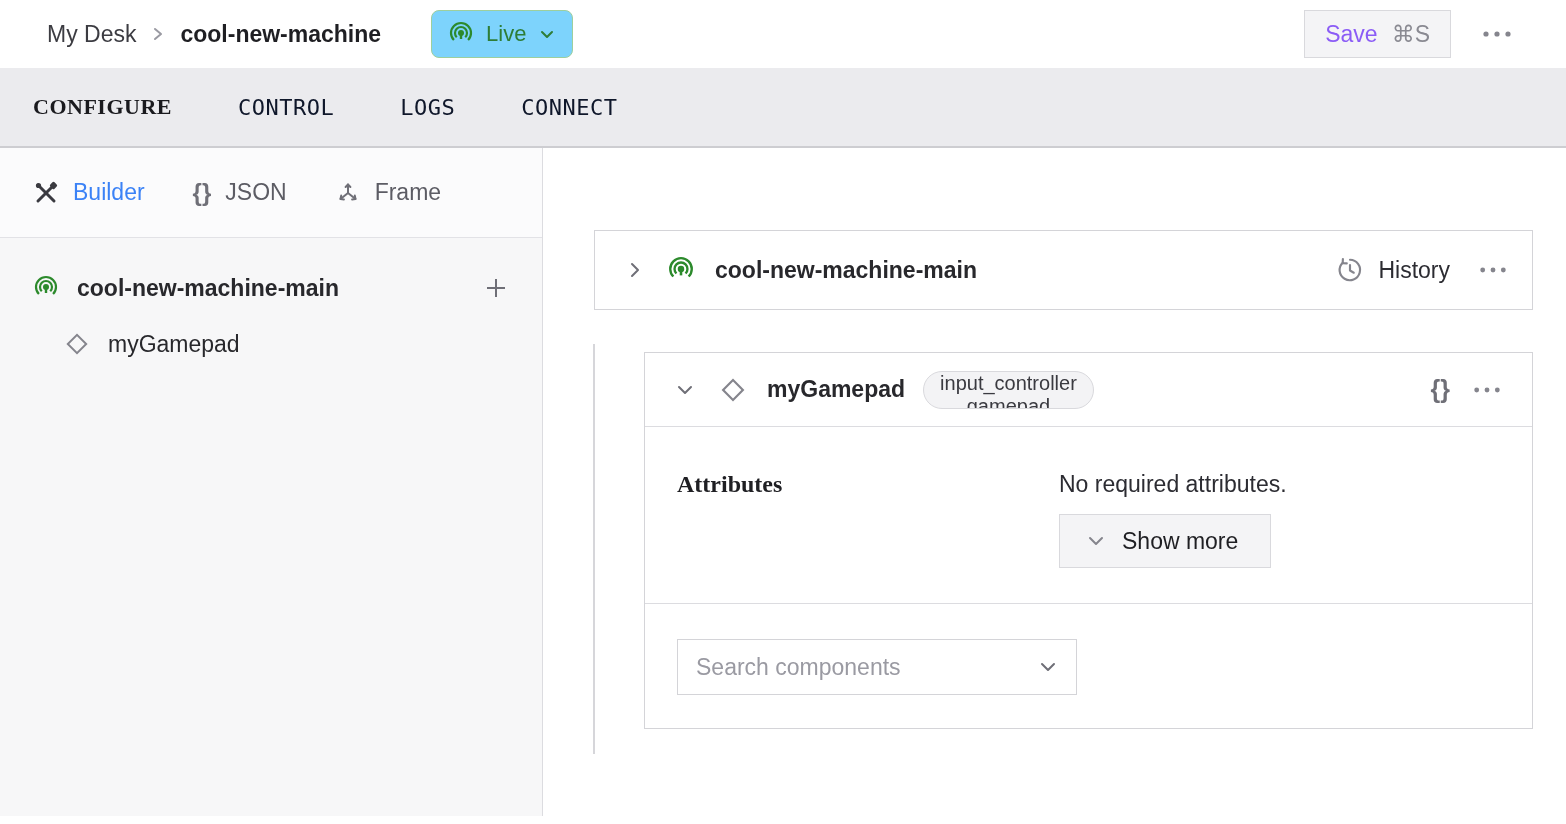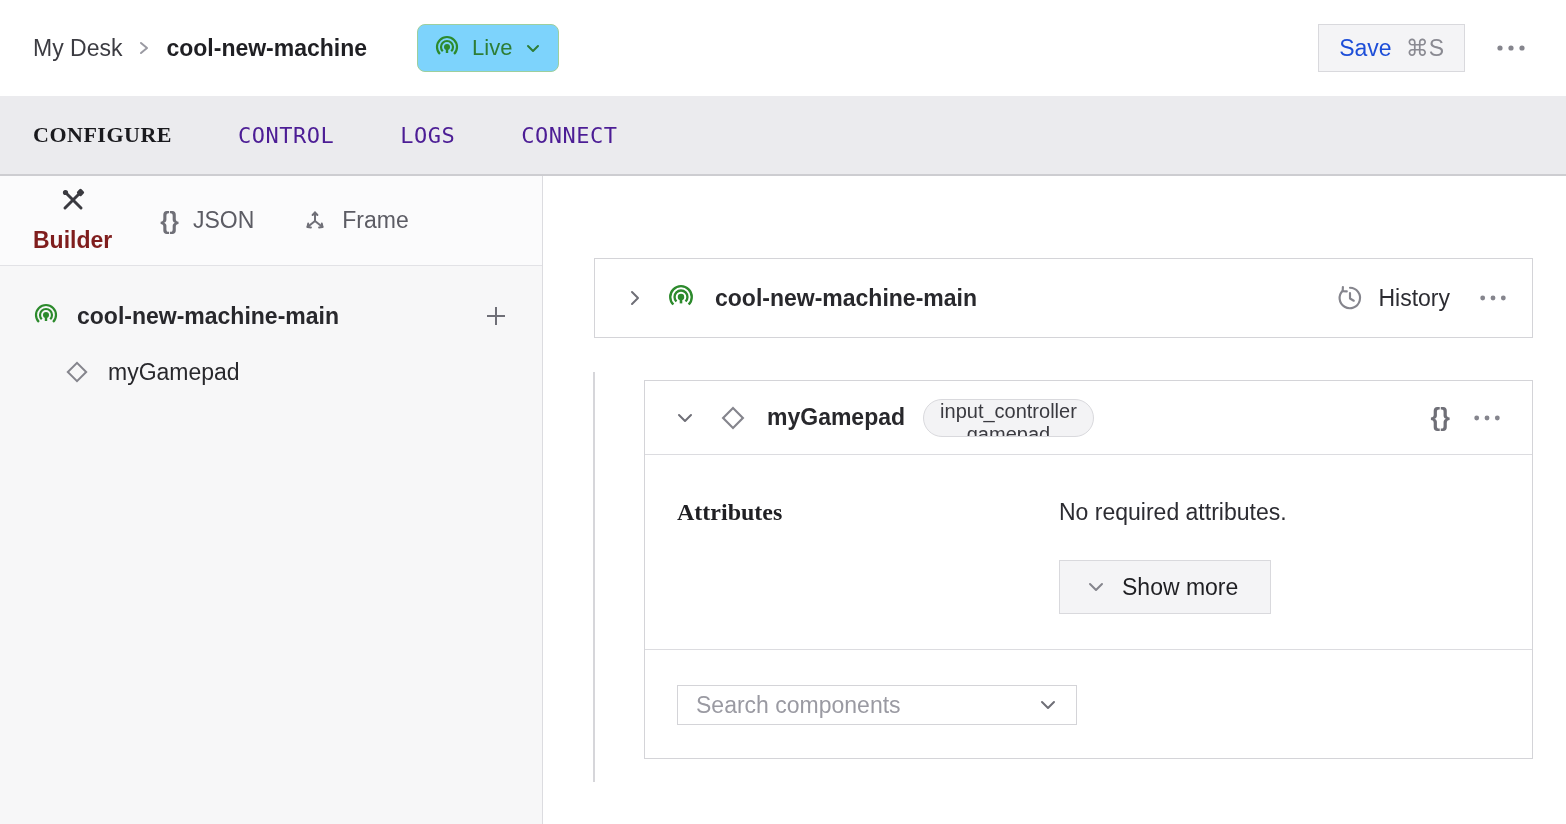--- a/index.html
+++ b/index.html
@@ -1,53 +1,53 @@
 <!DOCTYPE html>
 <html><head>
 <meta charset="utf-8">
 <style>
   * { margin:0; padding:0; box-sizing:border-box; }
   html,body { width:1566px; height:824px; overflow:hidden; background:#fff;
     font-family:"Liberation Sans", sans-serif; color:#28282c; }
 
   
-  .header { height:96px; display:flex; align-items:center; padding:0 33px; background:#fff; }
+  .header { height:68px; display:flex; align-items:center; padding:0 47px; background:#fff; }
   .crumb-root { font-size:23px; color:#3c3c42; }
   .crumb-sep { margin:0 14px; display:flex; align-items:center; }
   .crumb-current { font-size:23px; font-weight:bold; color:#1f1f23; }
   .live-btn { margin-left:50px; display:inline-flex; align-items:center; gap:12px;
     height:48px; padding:0 16px; background:#7dd3fc; border:1px solid #9dcf9d;
     border-radius:8px; color:#2e7d36; font-size:22px; cursor:pointer; }
   .spacer { flex:1; }
   .save-btn { display:inline-flex; align-items:center; gap:14px; height:48px; padding:0 20px;
     background:#f4f4f6; border:1px solid #d9d9dd; font-size:23px; cursor:pointer; }
-  .save-label { color:#1d4ed8; }
+  .save-label { color:#8b5cf6; }
   .save-kbd { color:#8a8a92; }
   .icon-btn { background:none; border:none; display:inline-flex; align-items:center;
     justify-content:center; cursor:pointer; padding:6px; }
   .header .icon-btn { margin-left:24px; }
 
   
   .tabbar { height:80px; background:#ebebee; border-bottom:2px solid #cdcdd1;
     display:flex; align-items:center; padding:0 33px;
     font-family:"DejaVu Sans Mono", monospace; font-size:22px; letter-spacing:0.5px; }
-  .tab { margin-right:66px; color:#4c1d95; cursor:pointer; background:none; border:none;
+  .tab { margin-right:66px; color:#0f172a; cursor:pointer; background:none; border:none;
     font:inherit; letter-spacing:inherit; }
   .tab.active { color:#1a1a1e; font-weight:bold;font-family:Liberation Serif, serif; }
 
   
   .content { display:flex; height:668px; }
 
   
   .sidebar { width:543px; border-right:1px solid #dcdce0; display:flex; flex-direction:column; }
   .viewbar { height:90px; background:#fbfbfc; border-bottom:1px solid #e2e2e6;
     display:flex; align-items:center; padding:0 33px; }
   .view-item { display:inline-flex; align-items:center; gap:14px; margin-right:48px;
     background:none; border:none; font-size:23px; color:#5c5c64; cursor:pointer; }
-  .view-item.active { color:#7f1d1d; font-weight:bold;flex-direction:column; }
+  .view-item.active { color:#3b82f6; font-weight:normal; }
   .tree { flex:1; background:#f7f7f8; padding-top:22px; }
   .tree-row { height:56px; display:flex; align-items:center; padding:0 33px; cursor:pointer; }
   .tree-row .label { font-size:23px; margin-left:18px; }
   .tree-row.machine .label { font-weight:bold; flex:1; }
   .tree-row.component { padding-left:64px; }
 
   
   .main { flex:1; position:relative; background:#fff; }
   .connector { position:absolute; left:50px; top:196px; width:2px; height:410px; background:#d6d6da; }
 
@@ -66,25 +66,25 @@
   .type-badge { margin-left:18px; display:inline-flex; align-items:center; height:38px;
     background:#f3f3f5; border:1px solid #d9d9dd; border-radius:999px; overflow:hidden;flex-direction:column; }
   .type-badge .seg { font-size:20px; color:#3a3a40; padding:0 16px; }
   .comp-header .right { margin-left:auto; display:flex; align-items:center; gap:22px; }
 
   .section { display:grid; grid-template-columns:382px 1fr; padding:0 32px; }
   .section.attributes { padding-top:44px; padding-bottom:35px; border-bottom:1px solid #dcdce0; }
   .section.depends { padding-top:35px; padding-bottom:33px; }
   .section .sec-label { font-size:24px; font-weight:bold; color:#1f1f23;font-family:Liberation Serif, serif; }
   .attr-value { font-size:23px; color:#2c2c32; }
-  .show-more-btn { margin-top:34px; display:inline-flex; align-items:center; gap:16px;
+  .show-more-btn { margin-top:16px; display:inline-flex; align-items:center; gap:16px;
     height:54px; padding:0 26px; background:#f4f4f6; border:1px solid #d9d9dd;
     font-size:23px; color:#1f1f23; cursor:pointer; width:212px; }
   .depends .sec-label { padding-top:10px; }
-  .select-box { width:400px; height:40px; border:1px solid #d4d4d8; background:#fff;
+  .select-box { width:400px; height:56px; border:1px solid #d4d4d8; background:#fff;
     display:flex; align-items:center; padding:5px 18px; cursor:pointer; }
   .select-box input { flex:1; border:none; outline:none; font-size:23px;
     font-family:"Liberation Sans", sans-serif; color:#2c2c32; background:transparent; }
   .select-box input::placeholder { color:#9a9aa2; }
 
   svg { display:block; }
 </style>
 </head>
 <body>
 

